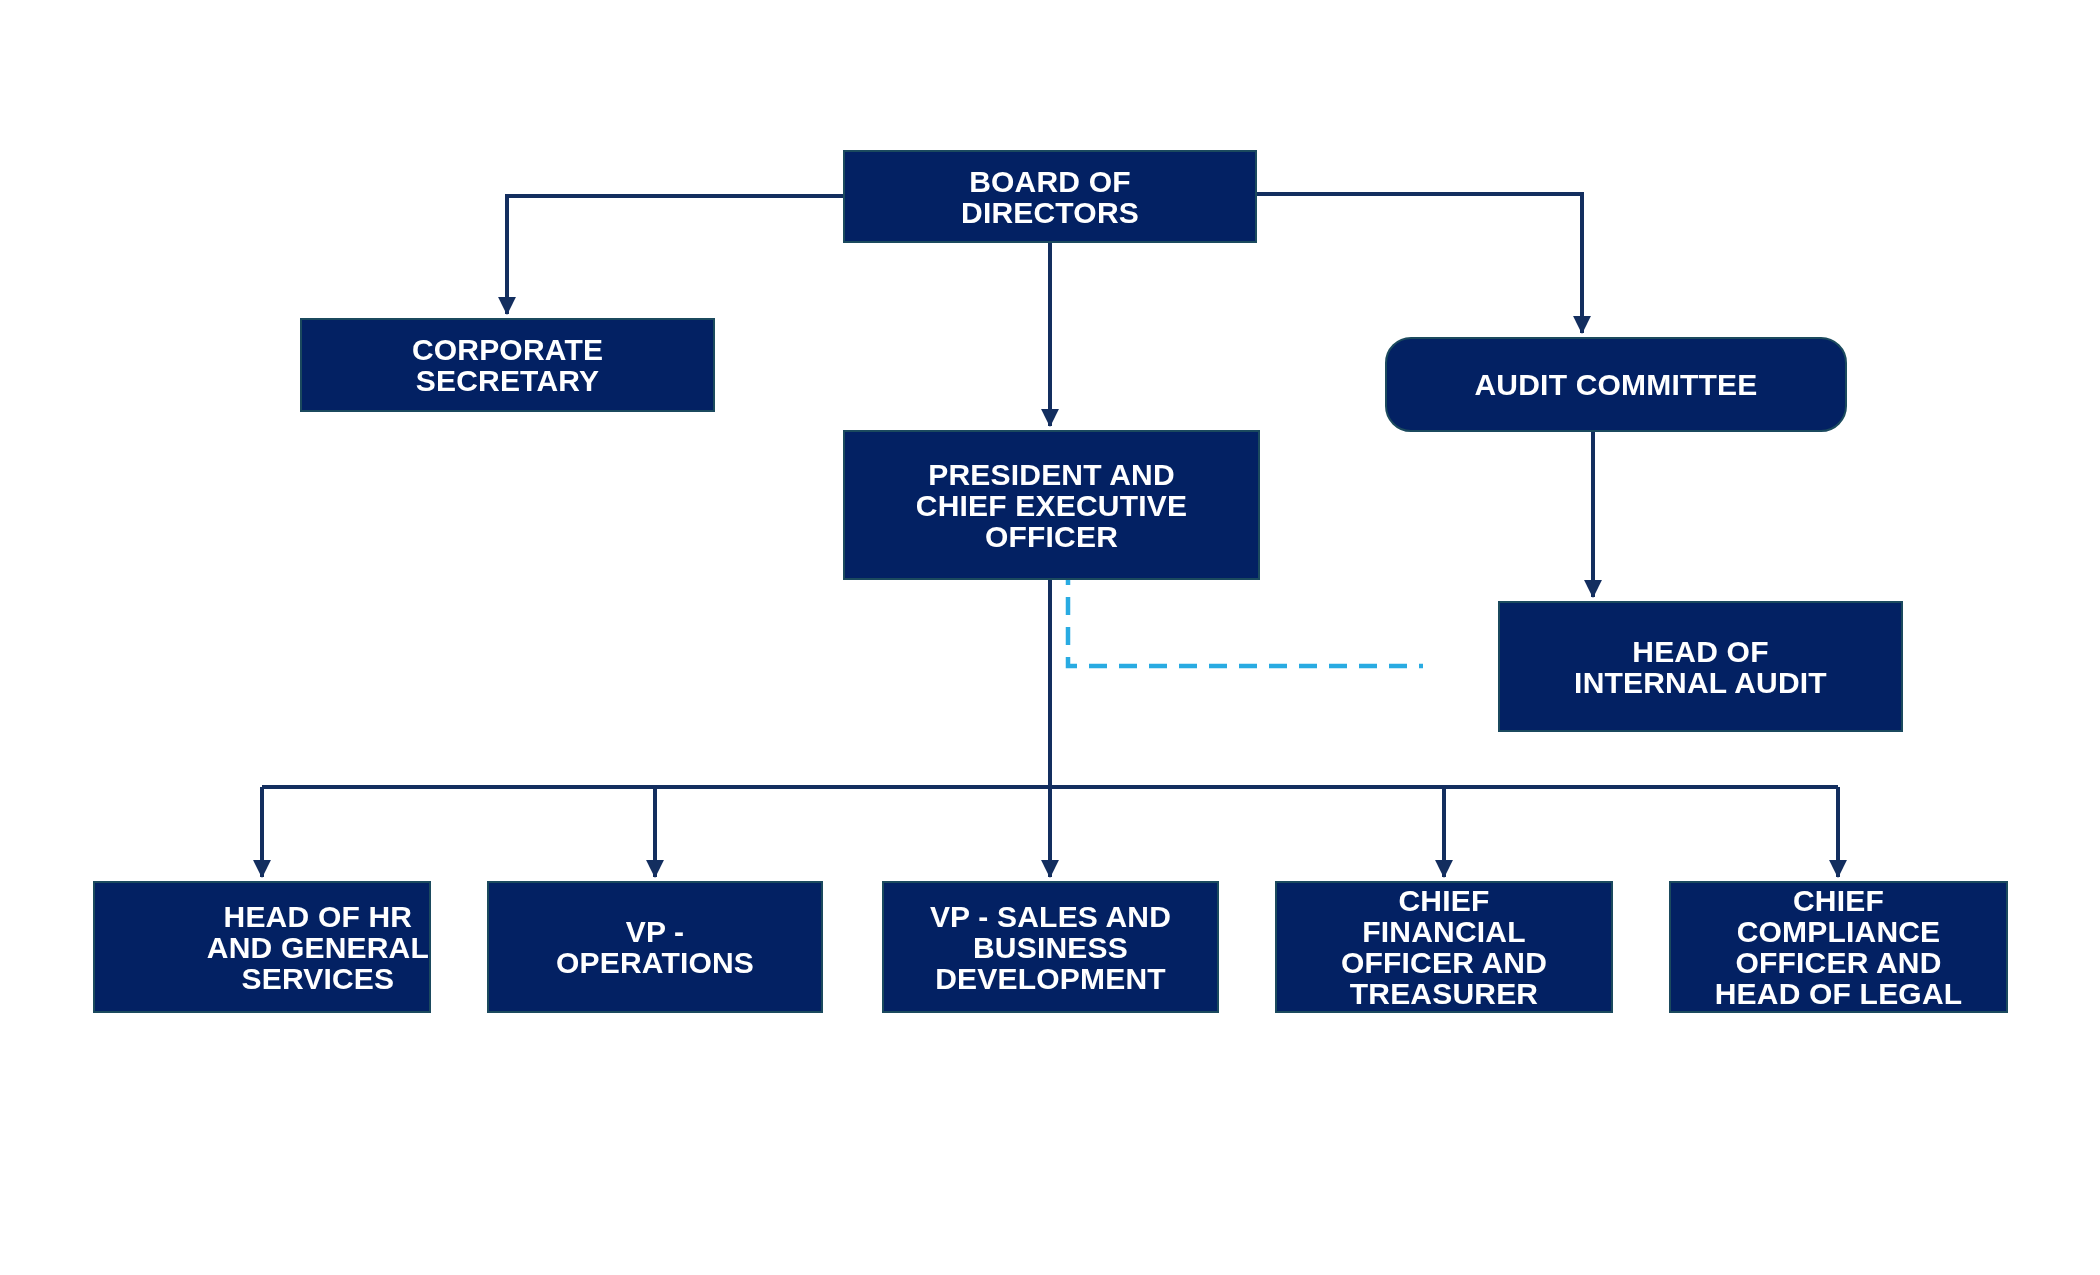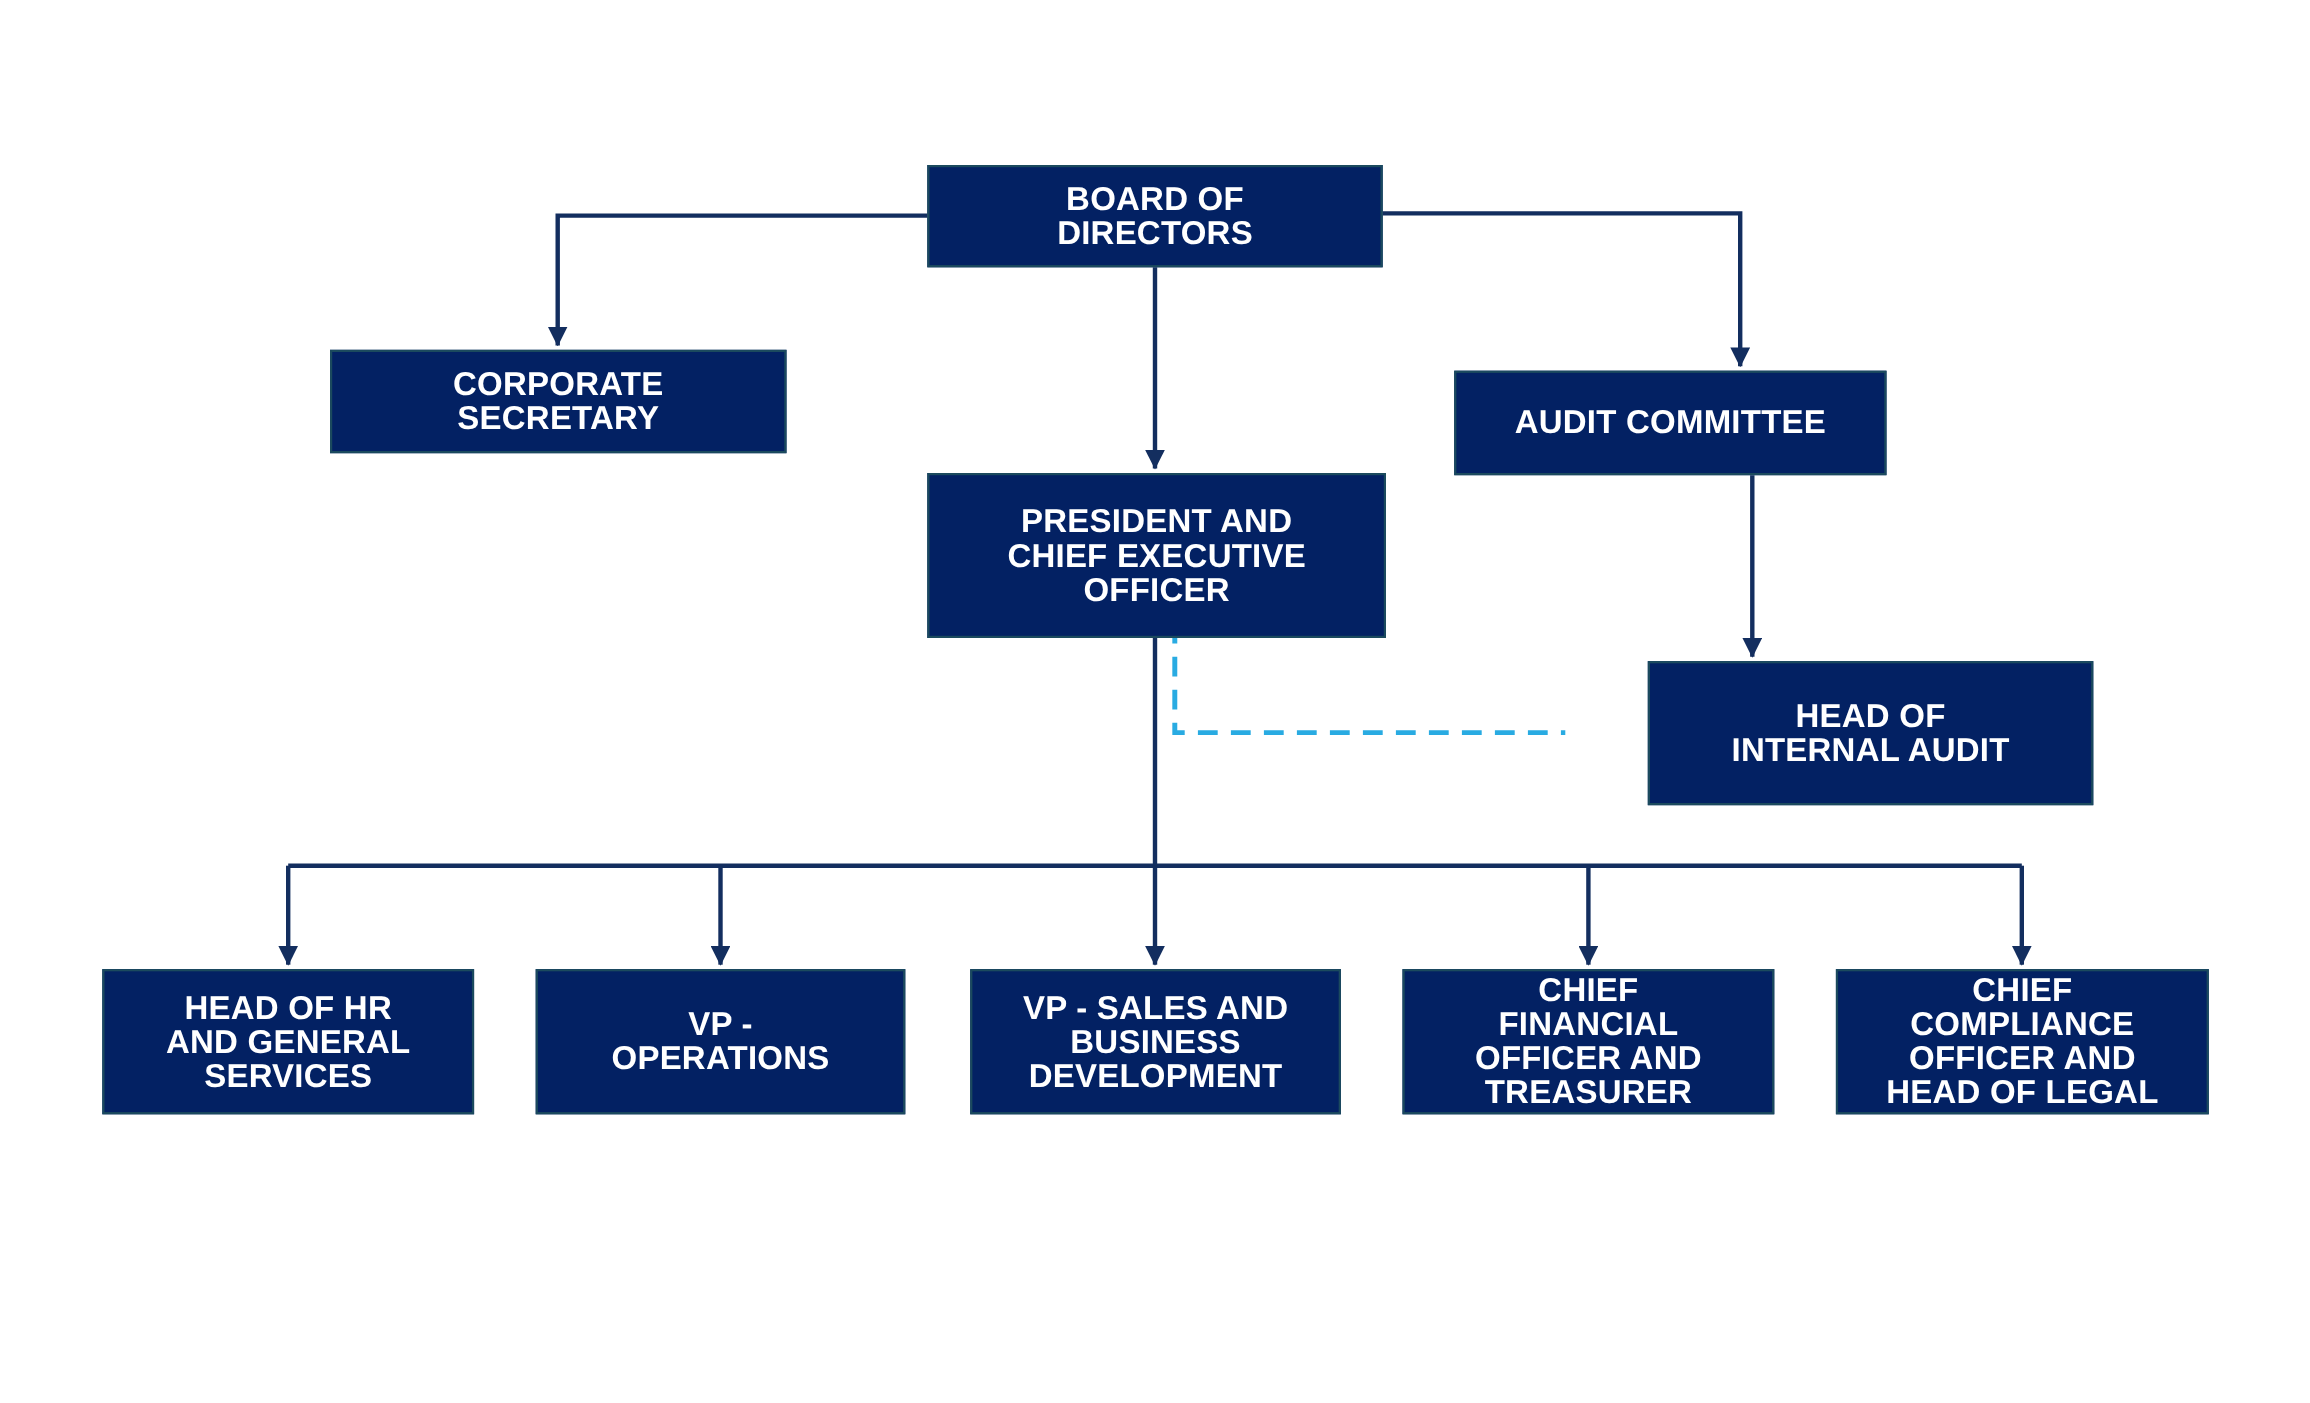--- a/index.html
+++ b/index.html
@@ -86,36 +86,36 @@
   <div class="node" style="left:843px;  top:150px; width:414px; height:93px;">
     <span>BOARD OF
 DIRECTORS</span>
   </div>
 
   <div class="node" style="left:300px;  top:318px; width:415px; height:94px;">
     <span>CORPORATE
 SECRETARY</span>
   </div>
 
-  <div class="node" style="left:1322px; top:337px; width:393px; height:95px;">
+  <div class="node" style="left:1385px; top:337px; width:462px; height:95px;border-radius:26px;">
     <span>AUDIT COMMITTEE</span>
   </div>
 
   <div class="node" style="left:843px;  top:430px; width:417px; height:150px;">
     <span>PRESIDENT AND
 CHIEF EXECUTIVE
 OFFICER</span>
   </div>
 
   <div class="node" style="left:1498px; top:601px; width:405px; height:131px;">
     <span>HEAD OF
 INTERNAL AUDIT</span>
   </div>
 
-  <div class="node" style="left:93px;   top:881px; width:338px; height:132px;">
+  <div class="node" style="left:93px;   top:881px; width:338px; height:132px;justify-content:flex-end;">
     <span>HEAD OF HR
 AND GENERAL
 SERVICES</span>
   </div>
 
   <div class="node" style="left:487px;  top:881px; width:336px; height:132px;">
     <span>VP -
 OPERATIONS</span>
   </div>
 

